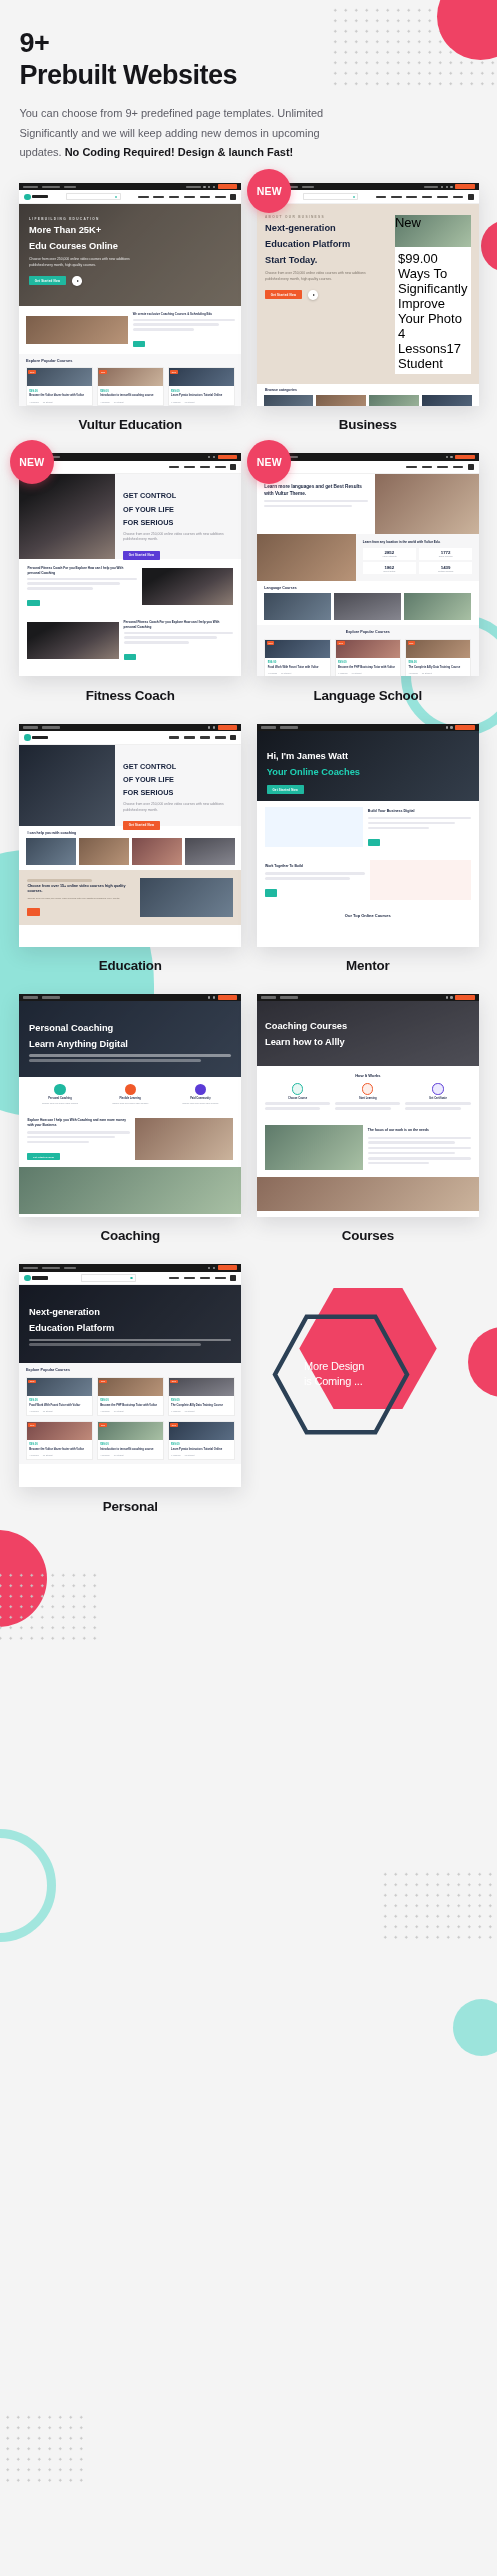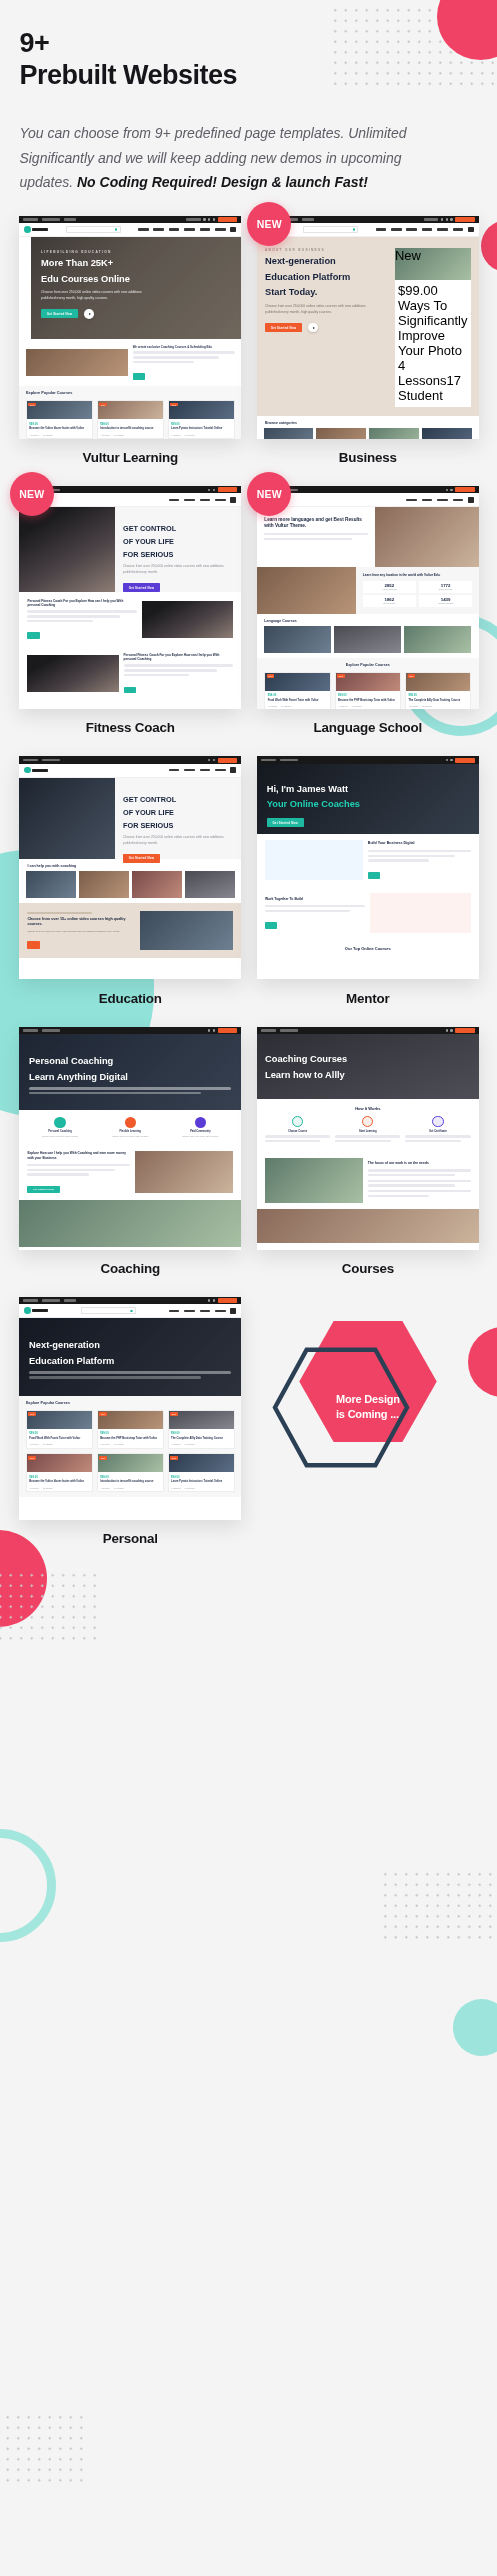--- a/index.html
+++ b/index.html
@@ -70,22 +70,22 @@
   .header { position: relative; padding: 29px 19.4px 0 19.4px; z-index: 4; }
   .eyebrow-num {
     font-size: 27px; font-weight: 700; color: #16161a;
     letter-spacing: -0.4px; line-height: 1.1;
   }
   .headline {
     font-size: 27px; font-weight: 700; color: #16161a;
     letter-spacing: -0.5px; line-height: 1.15; margin-top: 1.6px;
   }
   .subcopy {
-    margin-top: 30px; font-size: 14px; line-height: 1.75;
-    color: #5d5d66; max-width: 453px; font-style: italic;
+    margin-top: 13px; font-size: 11px; line-height: 1.75;
+    color: #5d5d66; max-width: 453px;
   }
   .subcopy b { color: #16161a; font-weight: 700; }
 
   
   .demo-grid {
     position: relative; z-index: 3;
     margin-top: 21px; padding: 0 19.4px;
     display: grid; grid-template-columns: 1fr 1fr; column-gap: 16px; row-gap: 21px;
   }
   .demo-cell { position: relative; }
@@ -169,21 +169,21 @@
   .mini-card .thumb { height: 18px; position: relative; }
   .mini-card .tag { position:absolute; top:1.6px; left:1.6px; background:#f0592a; color:#fff;
                     font-size:2.1px; padding:0.8px 1.6px; border-radius:0.8px; }
   .mini-card .body { padding: 2.4px; }
   .mini-card .price { font-size:2.8px; color:#1fb8a0; font-weight:700; }
   .mini-card .ct { font-size:2.7px; color:#27304d; line-height:1.5; margin-top:1.6px; font-weight:600;}
   .mini-card .meta { display:flex; gap:4px; margin-top:2.4px; font-size:2.1px; color:#9aa0ab; }
 
   .imgband { display:flex; gap:3.2px; padding: 0 6.5px 4.9px; }
   .imgband > div { flex:1; height: 27.5px; position:relative; }
-  .ph1 { background: linear-gradient(135deg,#6b6257,#9d8f7c 40%,#c2b39a); margin-left: 12px; }
+  .ph1 { background: linear-gradient(135deg,#6b6257,#9d8f7c 40%,#c2b39a); }
   .ph2 { background: linear-gradient(135deg,#3c4a5a,#6d7f91); }
   .ph3 { background: linear-gradient(135deg,#7b5e4a,#b89478); }
   .ph4 { background: linear-gradient(135deg,#2d3b4e,#5a6d84); }
   .ph5 { background: linear-gradient(135deg,#8a6a5a,#cbb39c); }
   .ph6 { background: linear-gradient(160deg,#4a4a52,#86868f); }
   .ph7 { background: linear-gradient(135deg,#1d2430,#47515f); }
   .ph8 { background: linear-gradient(135deg,#5e7a6a,#a8c0a4); }
   .ph9 { background: linear-gradient(135deg,#7a4a4a,#c08a7a); }
   .ph-gym { background: linear-gradient(150deg,#1a1a1c 20%,#4a4246 60%,#8d7d74); }
   .ph-dark { background: linear-gradient(135deg,#14181f,#343e4b); }
@@ -195,22 +195,22 @@
   .hexwrap { position: relative; width: 100%; height: 223px; }
   .hex {
     position: absolute;
     width: 138px; height: 121px;
   }
   .hex svg { width: 100%; height: 100%; display:block; }
   #hex-fill { top: 24px; left: 42px; }
   #hex-outline { top: 50px; left: 14.6px; }
   .hex-label {
     position: absolute; top: 95px; left: 47px; width: 113px;
-    color: #fff; font-weight: 700; font-size: 11px; line-height: 1.35;
-    z-index: 5; letter-spacing: -0.2px; margin-left: 32px;
+    color: #fff; font-weight: 400; font-size: 11px; line-height: 1.35;
+    z-index: 5; letter-spacing: -0.2px;
   }
 
   .featrow { display:flex; gap:4.9px; padding:6.5px 8px; }
   .feat { flex:1; text-align:center; }
   .feat .fi { width:11.3px;height:11.3px;border-radius:50%;margin:0 auto 2.4px; }
   .feat .ft { font-size:2.6px; font-weight:700; color:#27304d; }
   .feat .fd { font-size:2.1px; color:#9aa0ab; line-height:1.6; margin-top:1.6px; }
 
   .splitrow { display:flex; gap:4.9px; padding:4.9px 6.5px; align-items:center; }
   .splitrow .col { flex:1; }
@@ -339,21 +339,21 @@
             <div class="ct">Learn Pynata Instructors Tutorial Online</div>
             <div class="meta">
                 <span>4 Lessons</span>
                 <span>17 Student</span>
               </div>
           </div>
         </div>
       </div>
 
     </div>
-    <div class="shot-label">Vultur Learning</div>
+    <div class="shot-label">Vultur Education</div>
   </div>
 
   <div class="demo-cell">
     <div class="badge-new">NEW</div>
     <div class="shot">
       <div class="mini-topbar">
         <div class="tb-left">
             <span class="tb-chip w1"></span>
             <span class="tb-chip w2"></span>
             <span class="tb-chip w3"></span>

